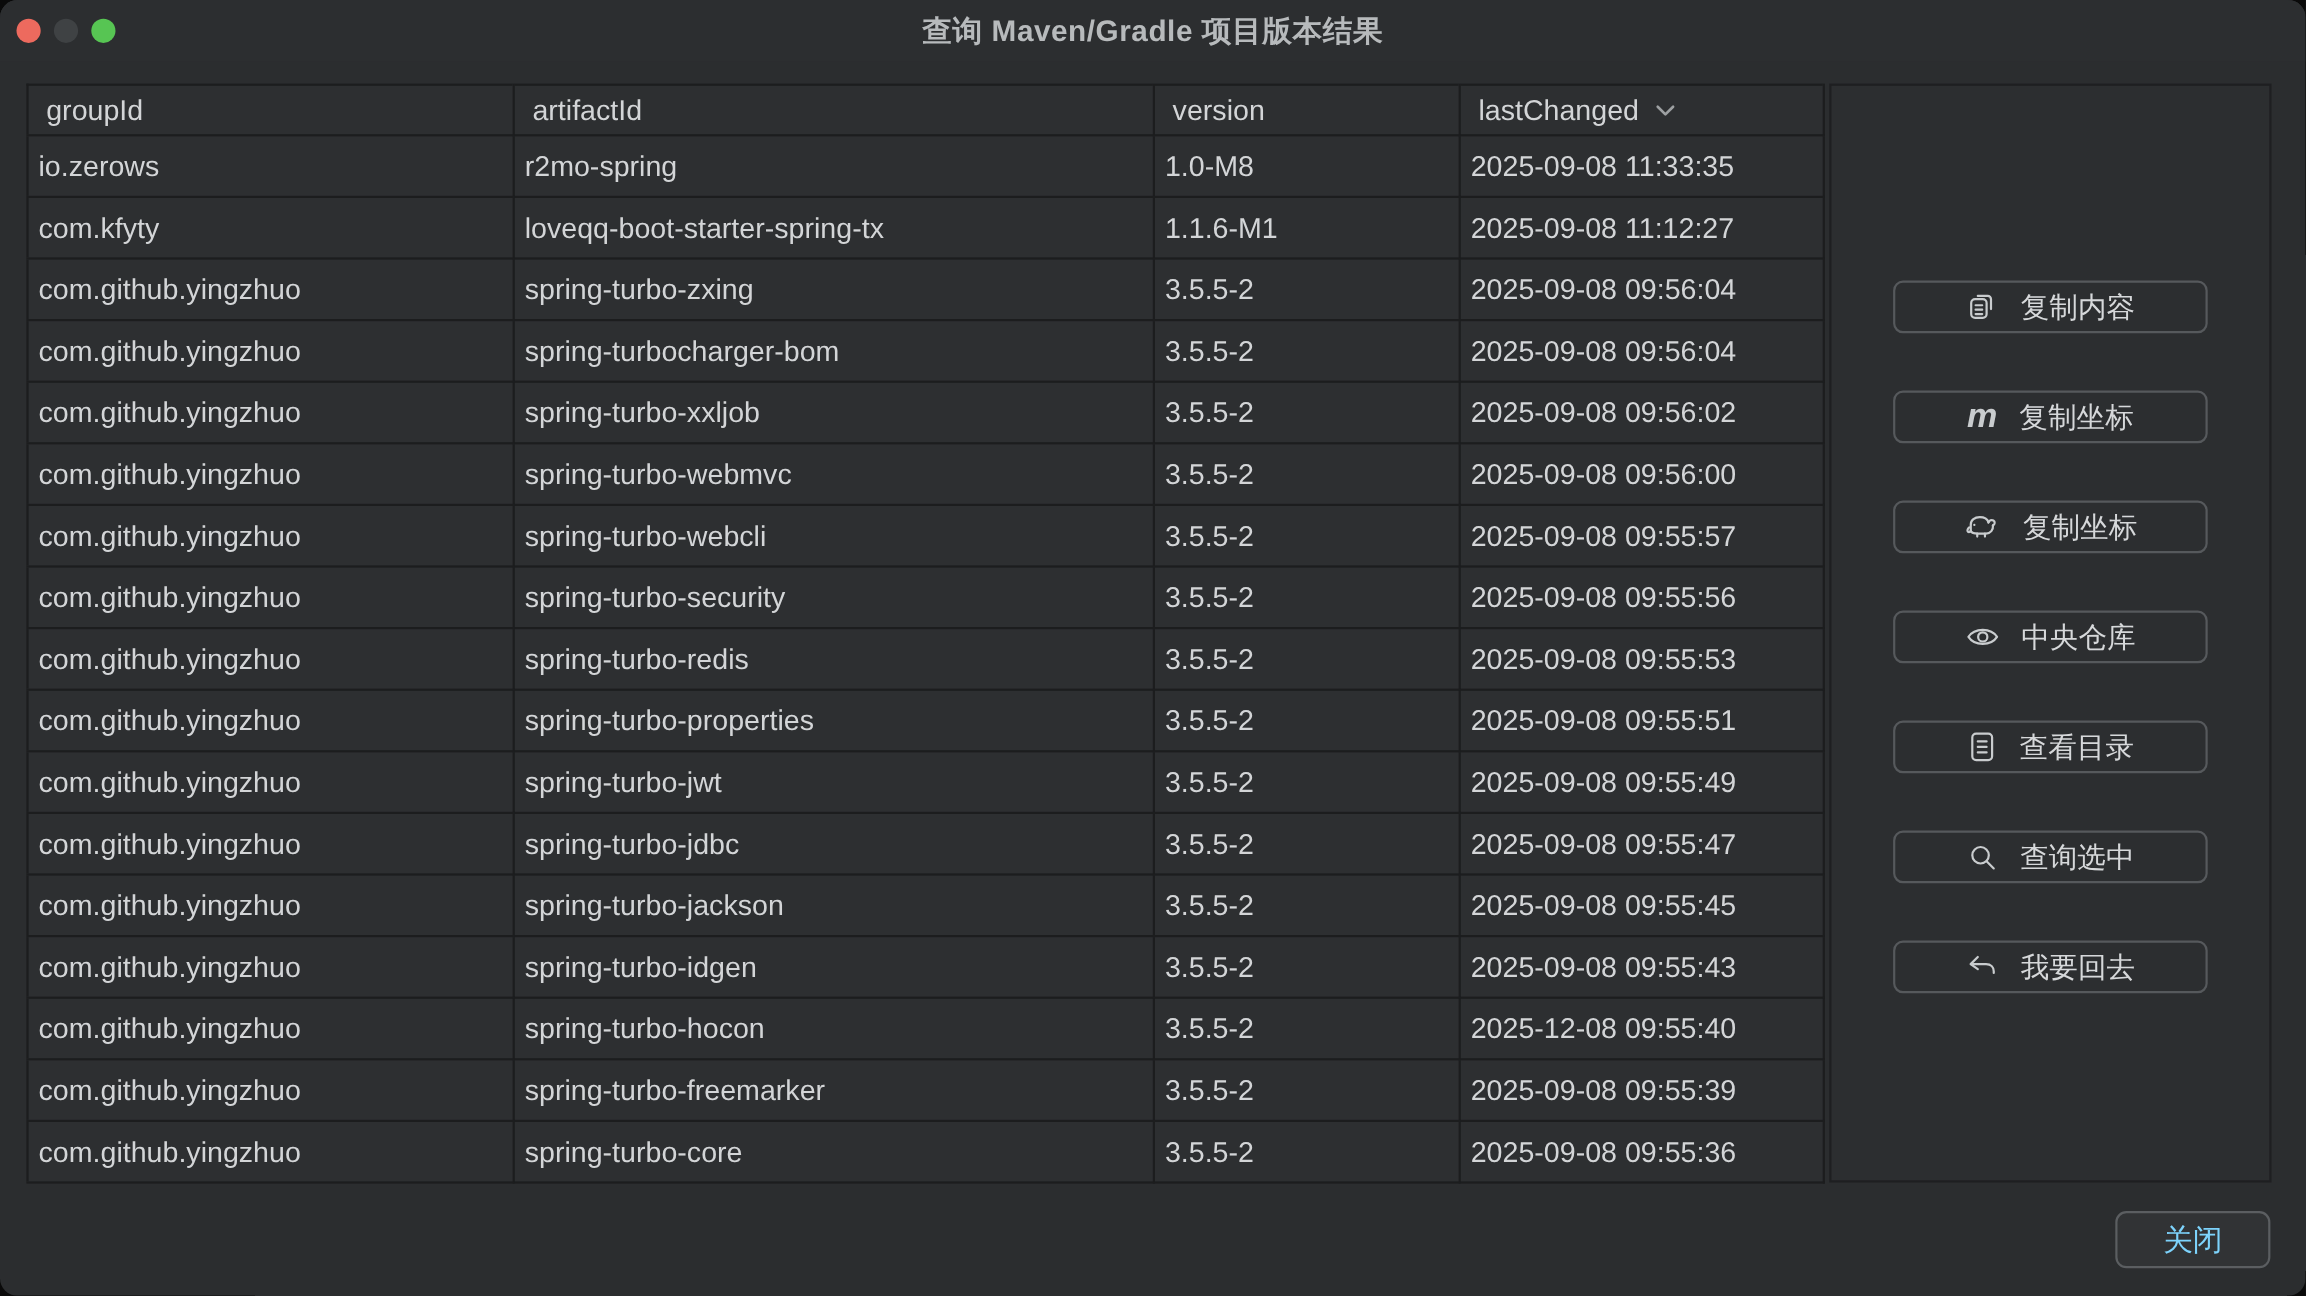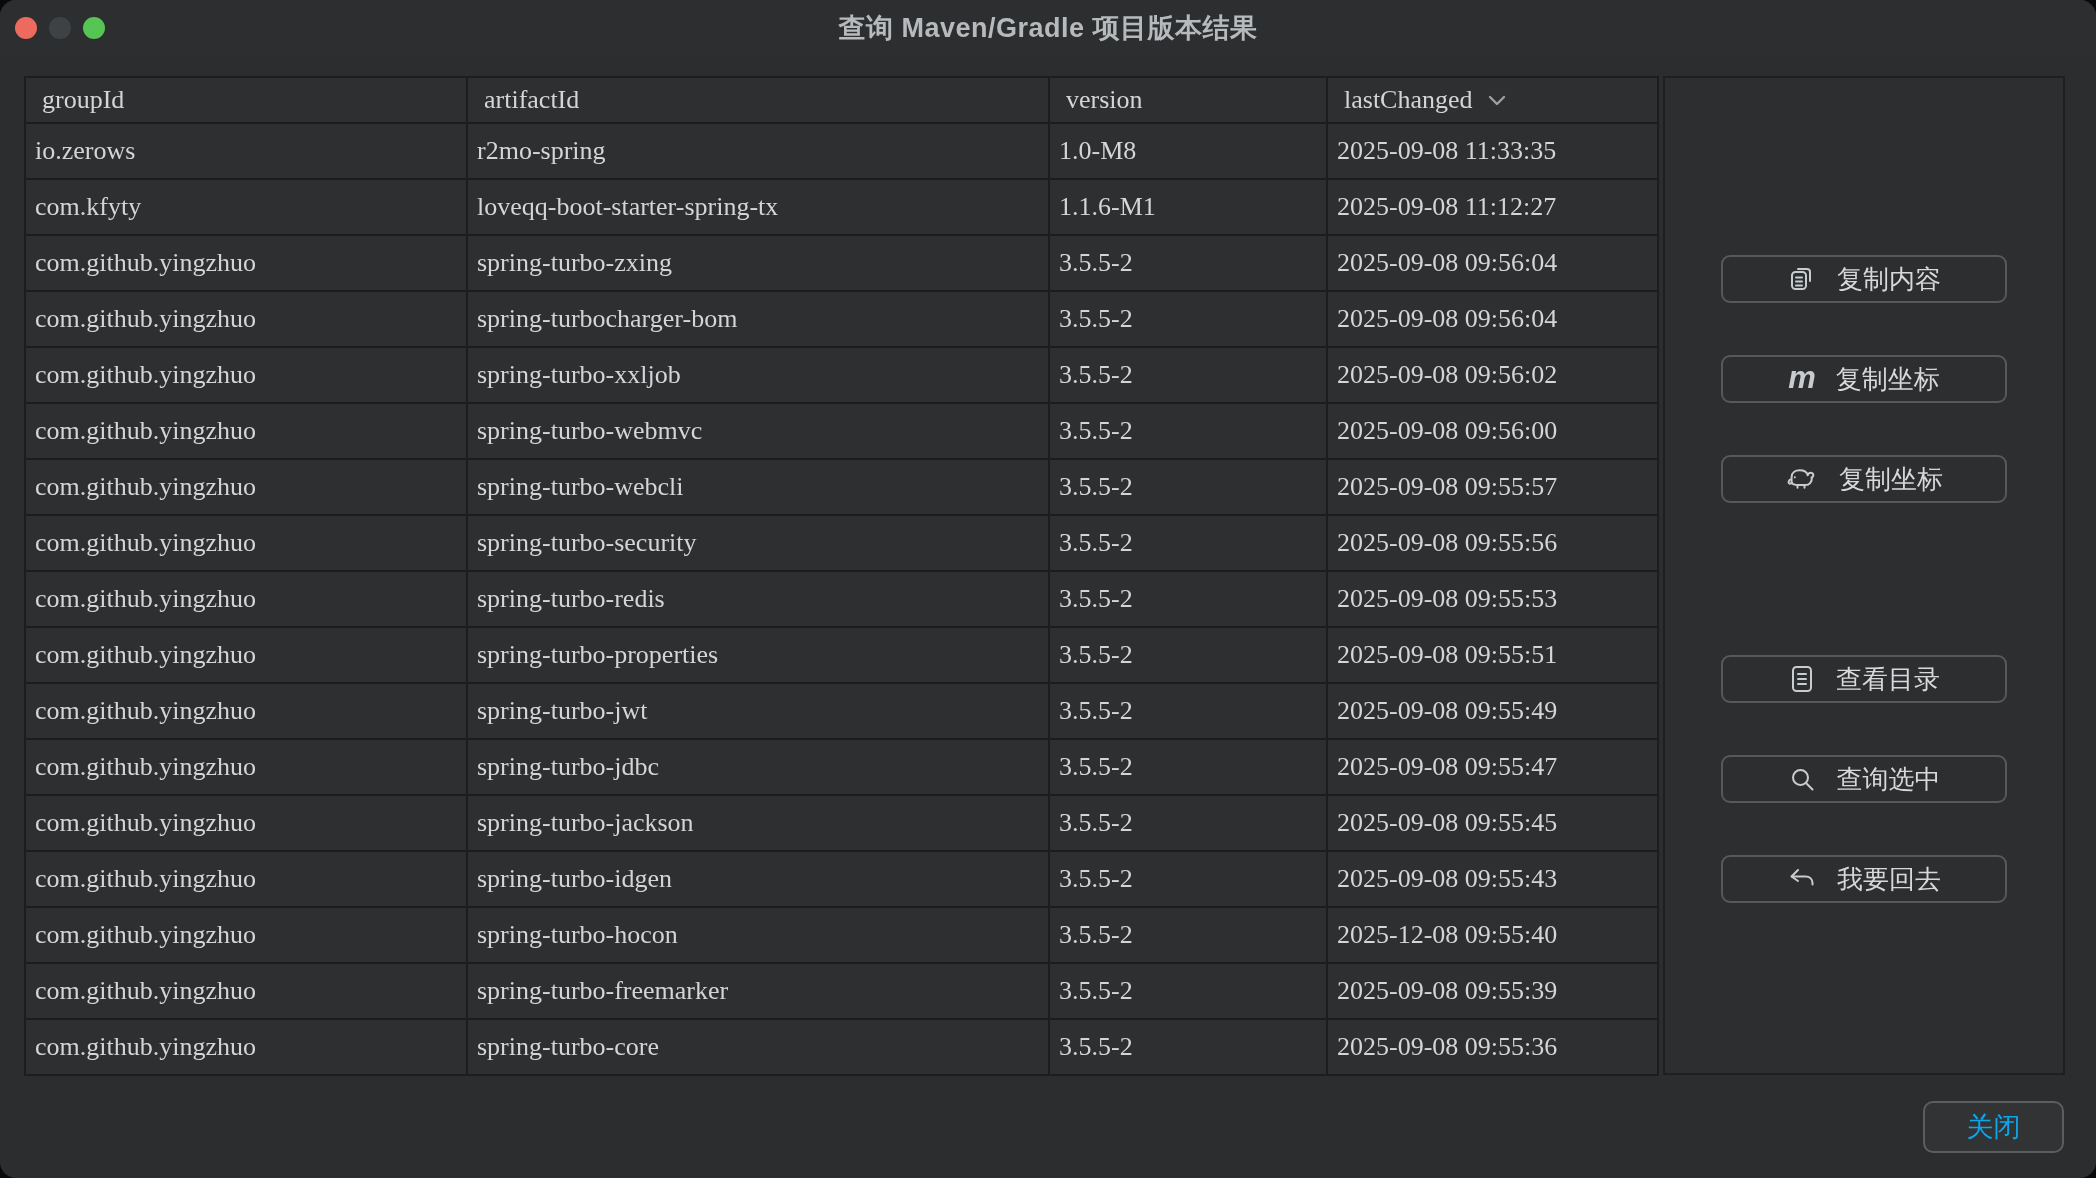--- a/index.html
+++ b/index.html
@@ -25,21 +25,21 @@
   .traffic-lights{position:absolute;left:15px;top:17px;display:flex;gap:12px;}
   .tl{width:22px;height:22px;border-radius:50%;display:inline-block;}
   .tl.red{background:var(--tl-red);}
   .tl.gray{background:var(--tl-gray);}
   .tl.green{background:var(--tl-green);}
   .title{position:absolute;left:0;top:0;width:100%;height:56px;line-height:56px;text-align:center;
          font-size:27px;font-weight:bold;color:var(--text-title);letter-spacing:.5px;}
 
   table.results{position:absolute;left:24px;top:76px;width:1633px;table-layout:fixed;
                 border-collapse:collapse;background:var(--bg-cell);
-                border:2px solid var(--border-dark);font-family:Liberation Serif, serif;}
+                border:2px solid var(--border-dark);}
   table.results th, table.results td{
       border-right:2px solid var(--border-dark);
       border-bottom:2px solid var(--border-dark);
       color:var(--text-main);font-size:26px;font-weight:normal;
       text-align:left;vertical-align:middle;white-space:nowrap;overflow:hidden;}
   table.results th{height:46px;padding:0 0 0 16px;}
   table.results td{height:56px;padding:0 0 0 9px;}
   th .th-inner{display:flex;align-items:center;gap:14px;}
   .chevron{display:inline-flex;align-items:center;color:#9da0a2;}
 
@@ -50,21 +50,21 @@
               color:#d6d8da;font-size:26px;font-family:"Liberation Sans",sans-serif;
               display:flex;align-items:center;justify-content:center;gap:20px;cursor:pointer;}
   .action-btn .icon{display:inline-flex;align-items:center;justify-content:center;color:var(--icon);}
   .action-btn svg{stroke:var(--icon);fill:none;stroke-width:2;stroke-linecap:round;stroke-linejoin:round;}
   .b1{top:177px}.b2{top:277px}.b3{top:377px}.b4{top:477px}.b5{top:577px}.b6{top:677px}.b7{top:777px}
   .maven-m{color:var(--maven);font-style:italic;font-weight:600;font-size:31px;line-height:1;
            transform:translateY(-2px);}
 
   .close-btn{position:absolute;left:1923px;top:1101px;width:141px;height:52px;
              background:#313335;border:2px solid #5b5e61;border-radius:10px;
-             color:#0ea5e9;font-size:27px;font-family:"Liberation Sans",sans-serif;cursor:pointer;}
+             color:#7dd3fc;font-size:27px;font-family:"Liberation Sans",sans-serif;cursor:pointer;}
 </style>
 </head>
 <body>
 
 <div class="window">
 
   <div class="titlebar">
     <div class="traffic-lights">
       <span class="tl red"></span>
       <span class="tl gray"></span>
@@ -240,20 +240,29 @@
           <path d="M6.6 16.5V11c0-4.2 3.6-6.8 8.2-6.8 4 0 7 1.9 8 4.6"></path>
           <path d="M22.6 9.2c.7-2.1 3-3 4.6-2 1.7 1 1.5 3.5-.5 4.5"></path>
           <path d="M26.8 11.5c.4 4.2-2.2 7.6-6.4 7.6h-7.2c-3.4 0-6-1-6.6-2.4"></path>
           <path d="M12.5 19.2v2.6 M19.5 19.2v2.6"></path>
           <path d="M9.8 11.2h.1"></path>
         </svg>
       </span>
       <span>复制坐标</span>
     </button>
 
+    <button class="action-btn b4">
+      <span class="icon">
+        <svg width="31" height="26" viewBox="0 0 31 26">
+          <path d="M2.5 13 C8 4.5 23 4.5 28.5 13 C23 21.5 8 21.5 2.5 13 Z"></path>
+          <circle cx="15.5" cy="13" r="4.2"></circle>
+        </svg>
+      </span>
+      <span>中央仓库</span>
+    </button>
 
     <button class="action-btn b5">
       <span class="icon">
         <svg width="28" height="30" viewBox="0 0 28 30">
           <rect x="5" y="3" width="18" height="24" rx="3.5"></rect>
           <path d="M10 10 h8 M10 15 h8 M10 20 h8"></path>
         </svg>
       </span>
       <span>查看目录</span>
     </button>

